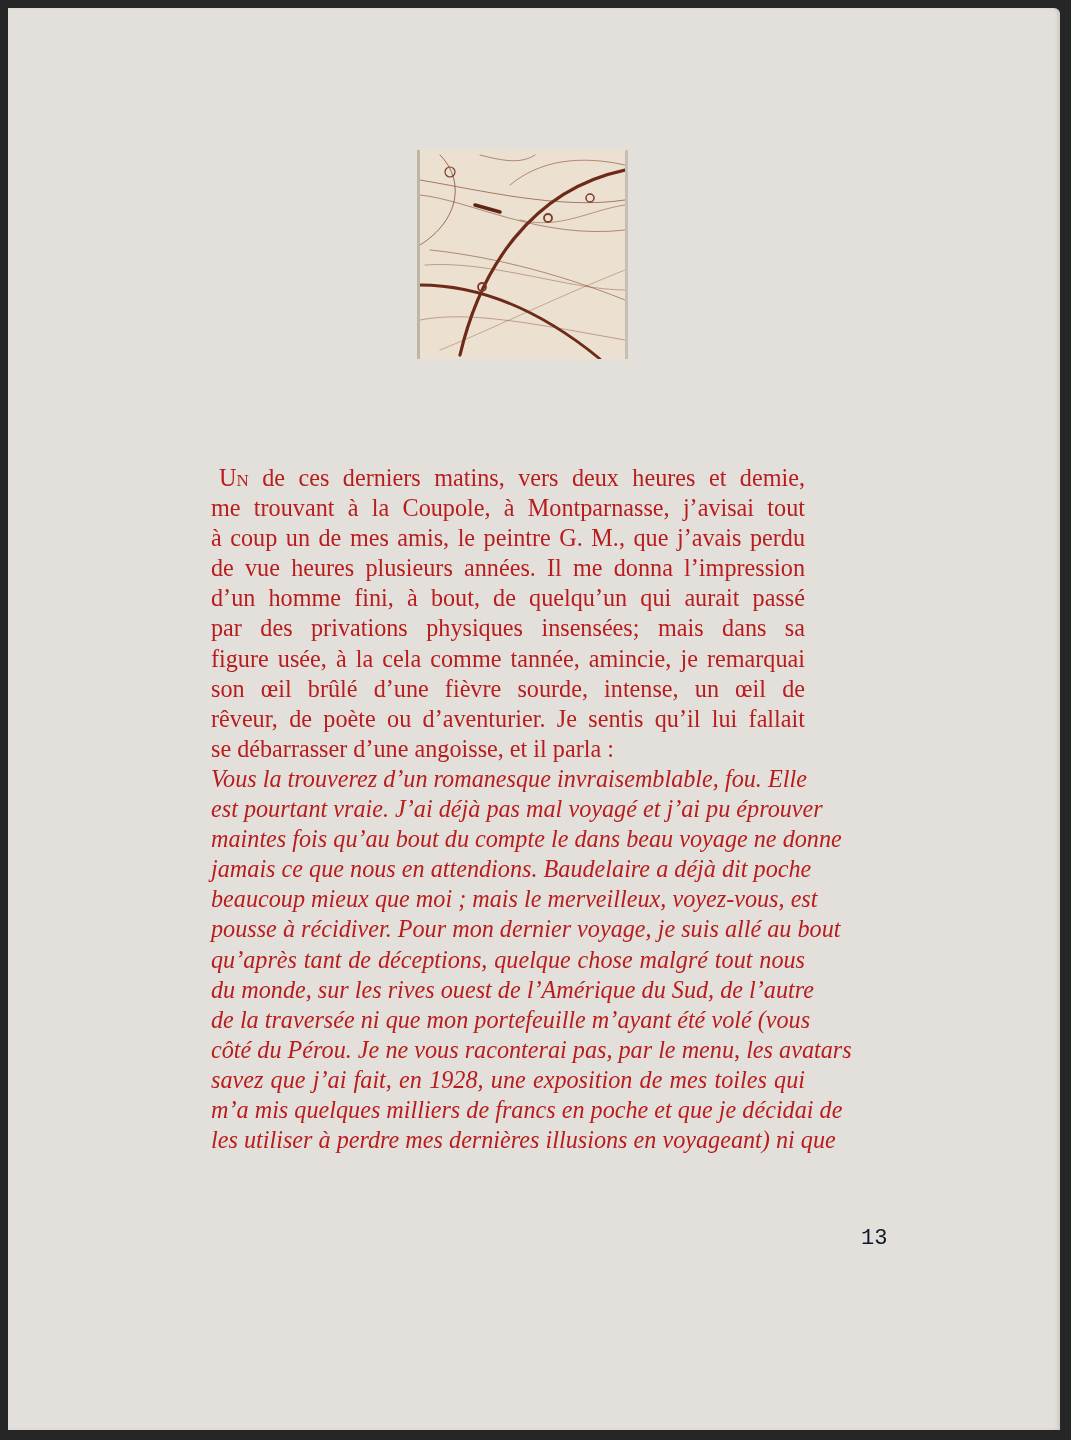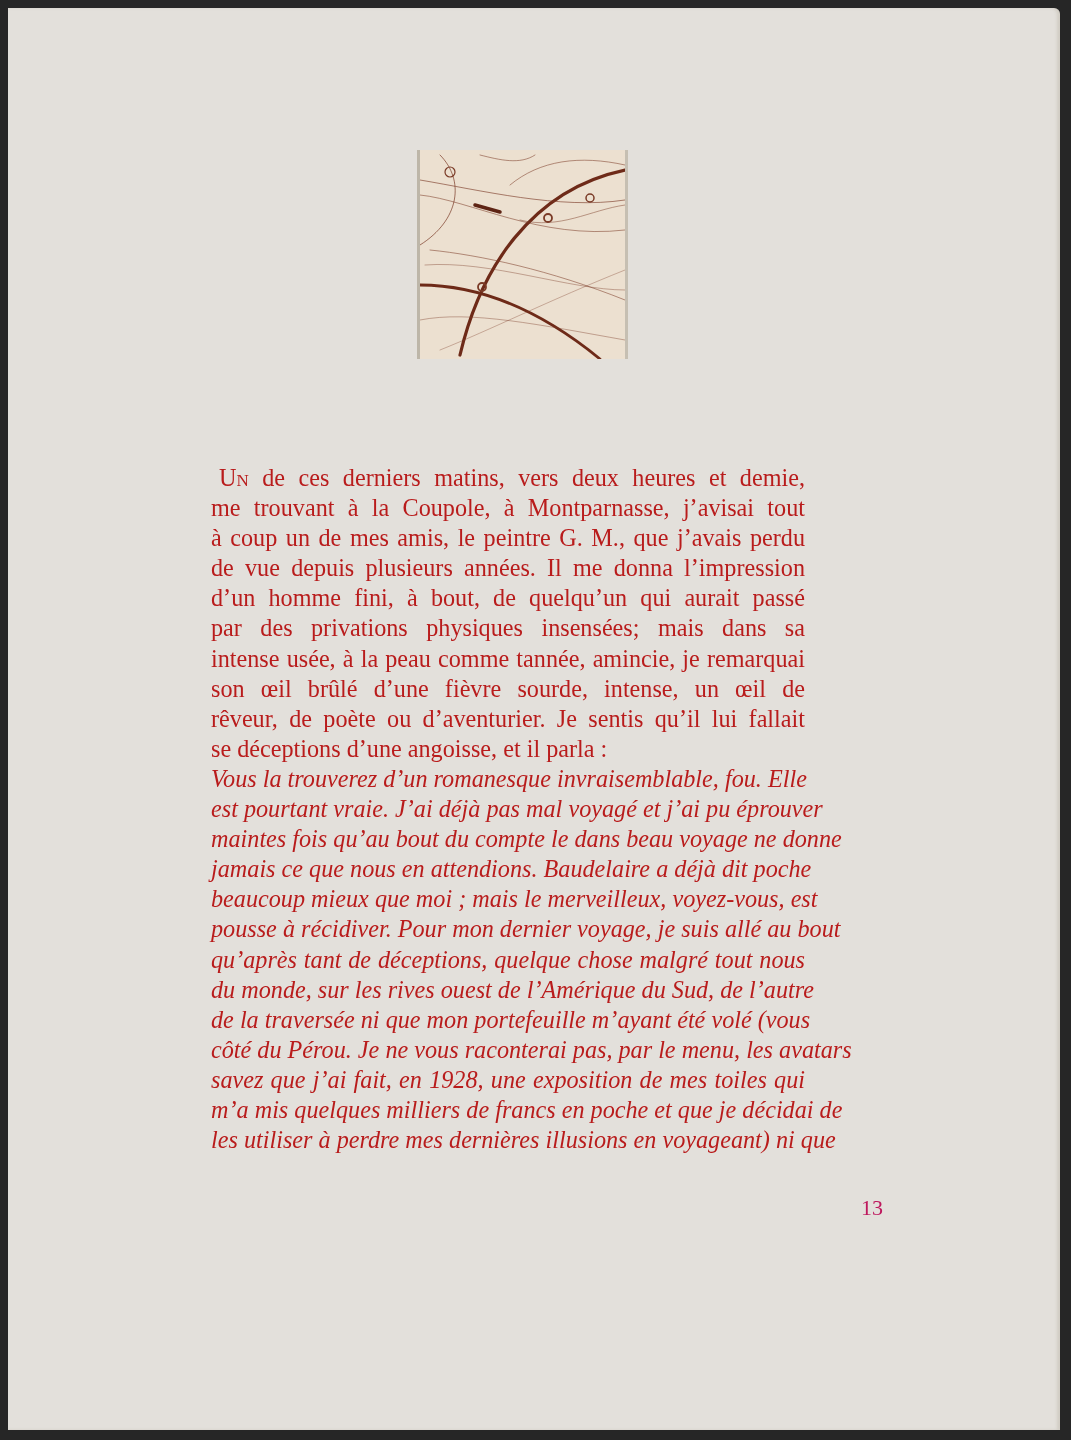--- a/index.html
+++ b/index.html
@@ -42,24 +42,24 @@
       text-align-last: justify;
       text-align: justify;
       height: 30.1px;
     }
     .line.last { text-align-last: left; }
     .indent { padding-left: 8px; }
     .smallcaps { font-variant: small-caps; }
     .it { font-style: italic; }
     .page-number {
       position: absolute;
-      left: 853px; top: 1187px;
-      font-family: Liberation Serif, serif;
+      left: 853px; top: 1218px;
+      font-family: Liberation Mono, monospace;
       font-size: 22px;
-      color: #be185d;
+      color: #0f172a;
     }
   </style>
 </head>
 <body>
 
 <div class="page">
 
   <div class="plate">
     <svg viewBox="0 0 205 209">
       <g fill="none" stroke="#7a3a26" stroke-linecap="round">
@@ -81,27 +81,27 @@
         <circle cx="128" cy="68" r="4" stroke-width="1.8"></circle>
         <circle cx="62" cy="137" r="4" stroke-width="1.8"></circle>
       </g>
     </svg>
   </div>
 
   <div class="text-block">
     <span class="line indent"><span class="smallcaps">Un</span><span> de ces derniers matins, vers deux heures et demie,</span></span>
     <span class="line">me trouvant à la Coupole, à Montparnasse, j’avisai tout</span>
     <span class="line">à coup un de mes amis, le peintre G. M., que j’avais perdu</span>
-    <span class="line">de vue depuis plusieurs années. Il me donna l’impression</span>
+    <span class="line">de vue heures plusieurs années. Il me donna l’impression</span>
     <span class="line">d’un homme fini, à bout, de quelqu’un qui aurait passé</span>
     <span class="line">par des privations physiques insensées; mais dans sa</span>
-    <span class="line">intense usée, à la peau comme tannée, amincie, je remarquai</span>
+    <span class="line">figure usée, à la cela comme tannée, amincie, je remarquai</span>
     <span class="line">son œil brûlé d’une fièvre sourde, intense, un œil de</span>
     <span class="line">rêveur, de poète ou d’aventurier. Je sentis qu’il lui fallait</span>
-    <span class="line last">se déceptions d’une angoisse, et il parla :</span>
+    <span class="line last">se débarrasser d’une angoisse, et il parla :</span>
 
     <span class="line it">Vous la trouverez d’un romanesque invraisemblable, fou. Elle</span>
     <span class="line it">est pourtant vraie. J’ai déjà pas mal voyagé et j’ai pu éprouver</span>
     <span class="line it">maintes fois qu’au bout du compte le dans beau voyage ne donne</span>
     <span class="line it">jamais ce que nous en attendions. Baudelaire a déjà dit poche</span>
     <span class="line it">beaucoup mieux que moi ; mais le merveilleux, voyez-vous, est</span>
     <span class="line it">pousse à récidiver. Pour mon dernier voyage, je suis allé au bout</span>
     <span class="line it">qu’après tant de déceptions, quelque chose malgré tout nous</span>
     <span class="line it">du monde, sur les rives ouest de l’Amérique du Sud, de l’autre</span>
     <span class="line it">de la traversée ni que mon portefeuille m’ayant été volé (vous</span>

